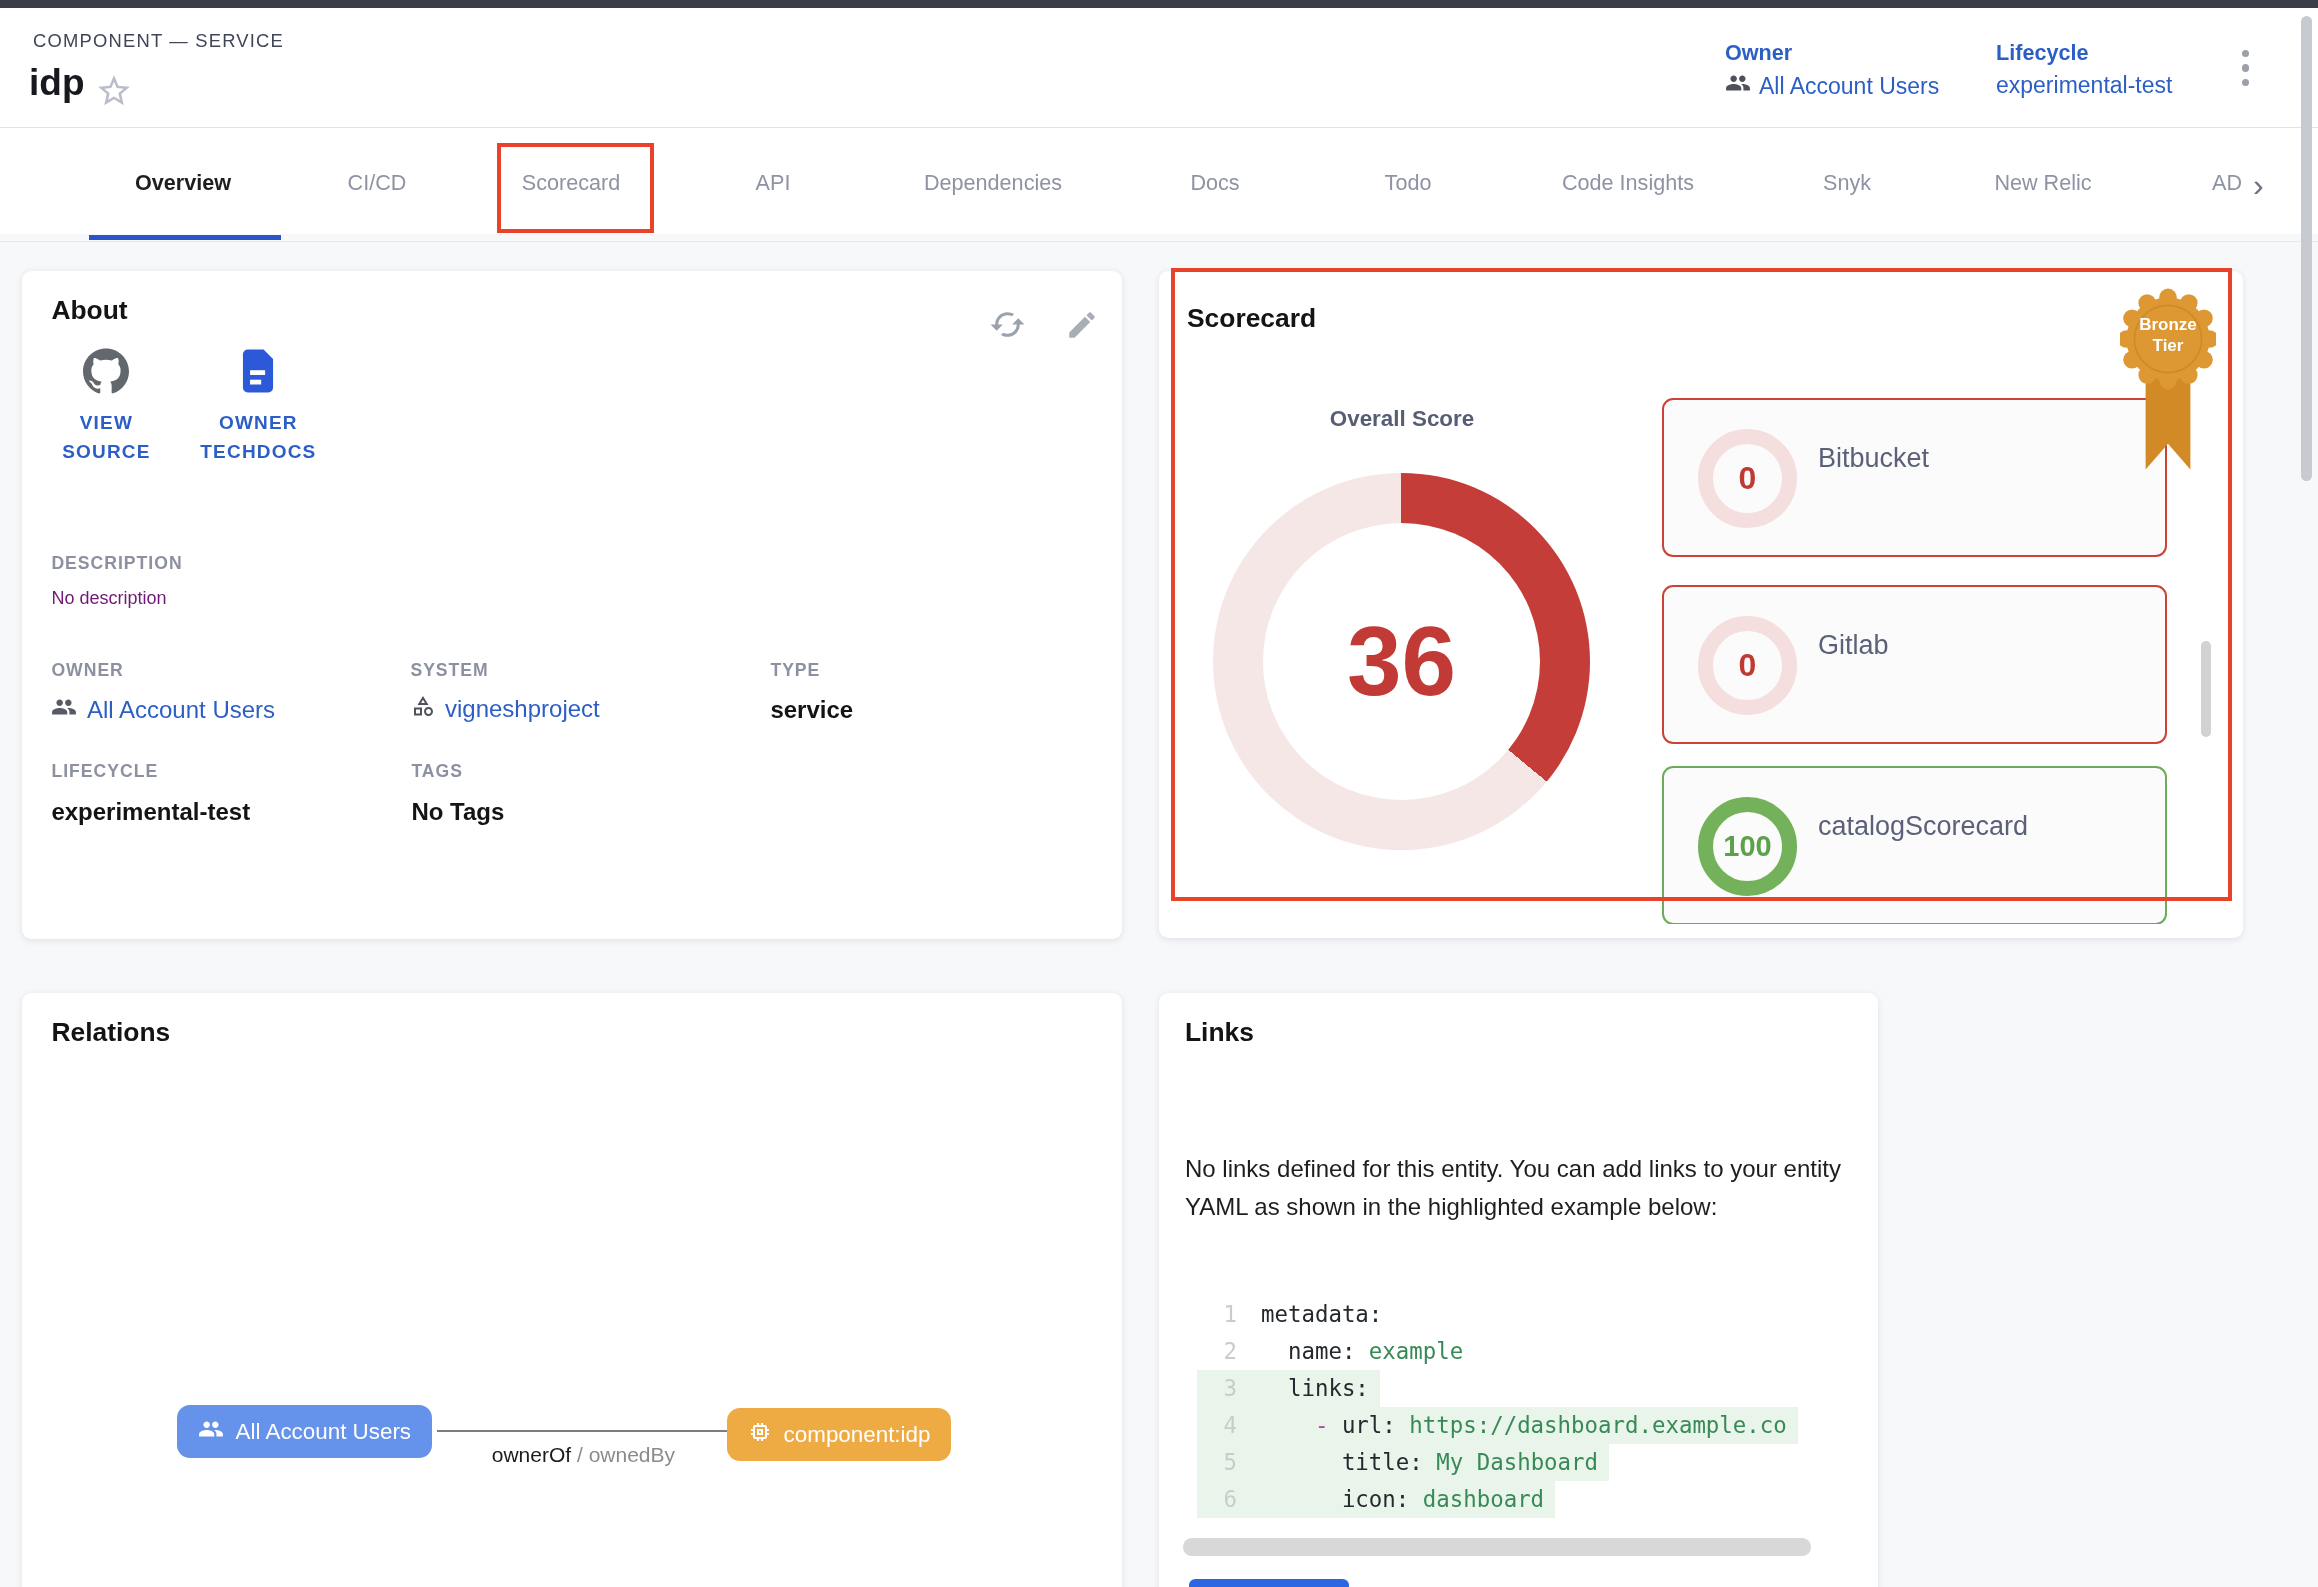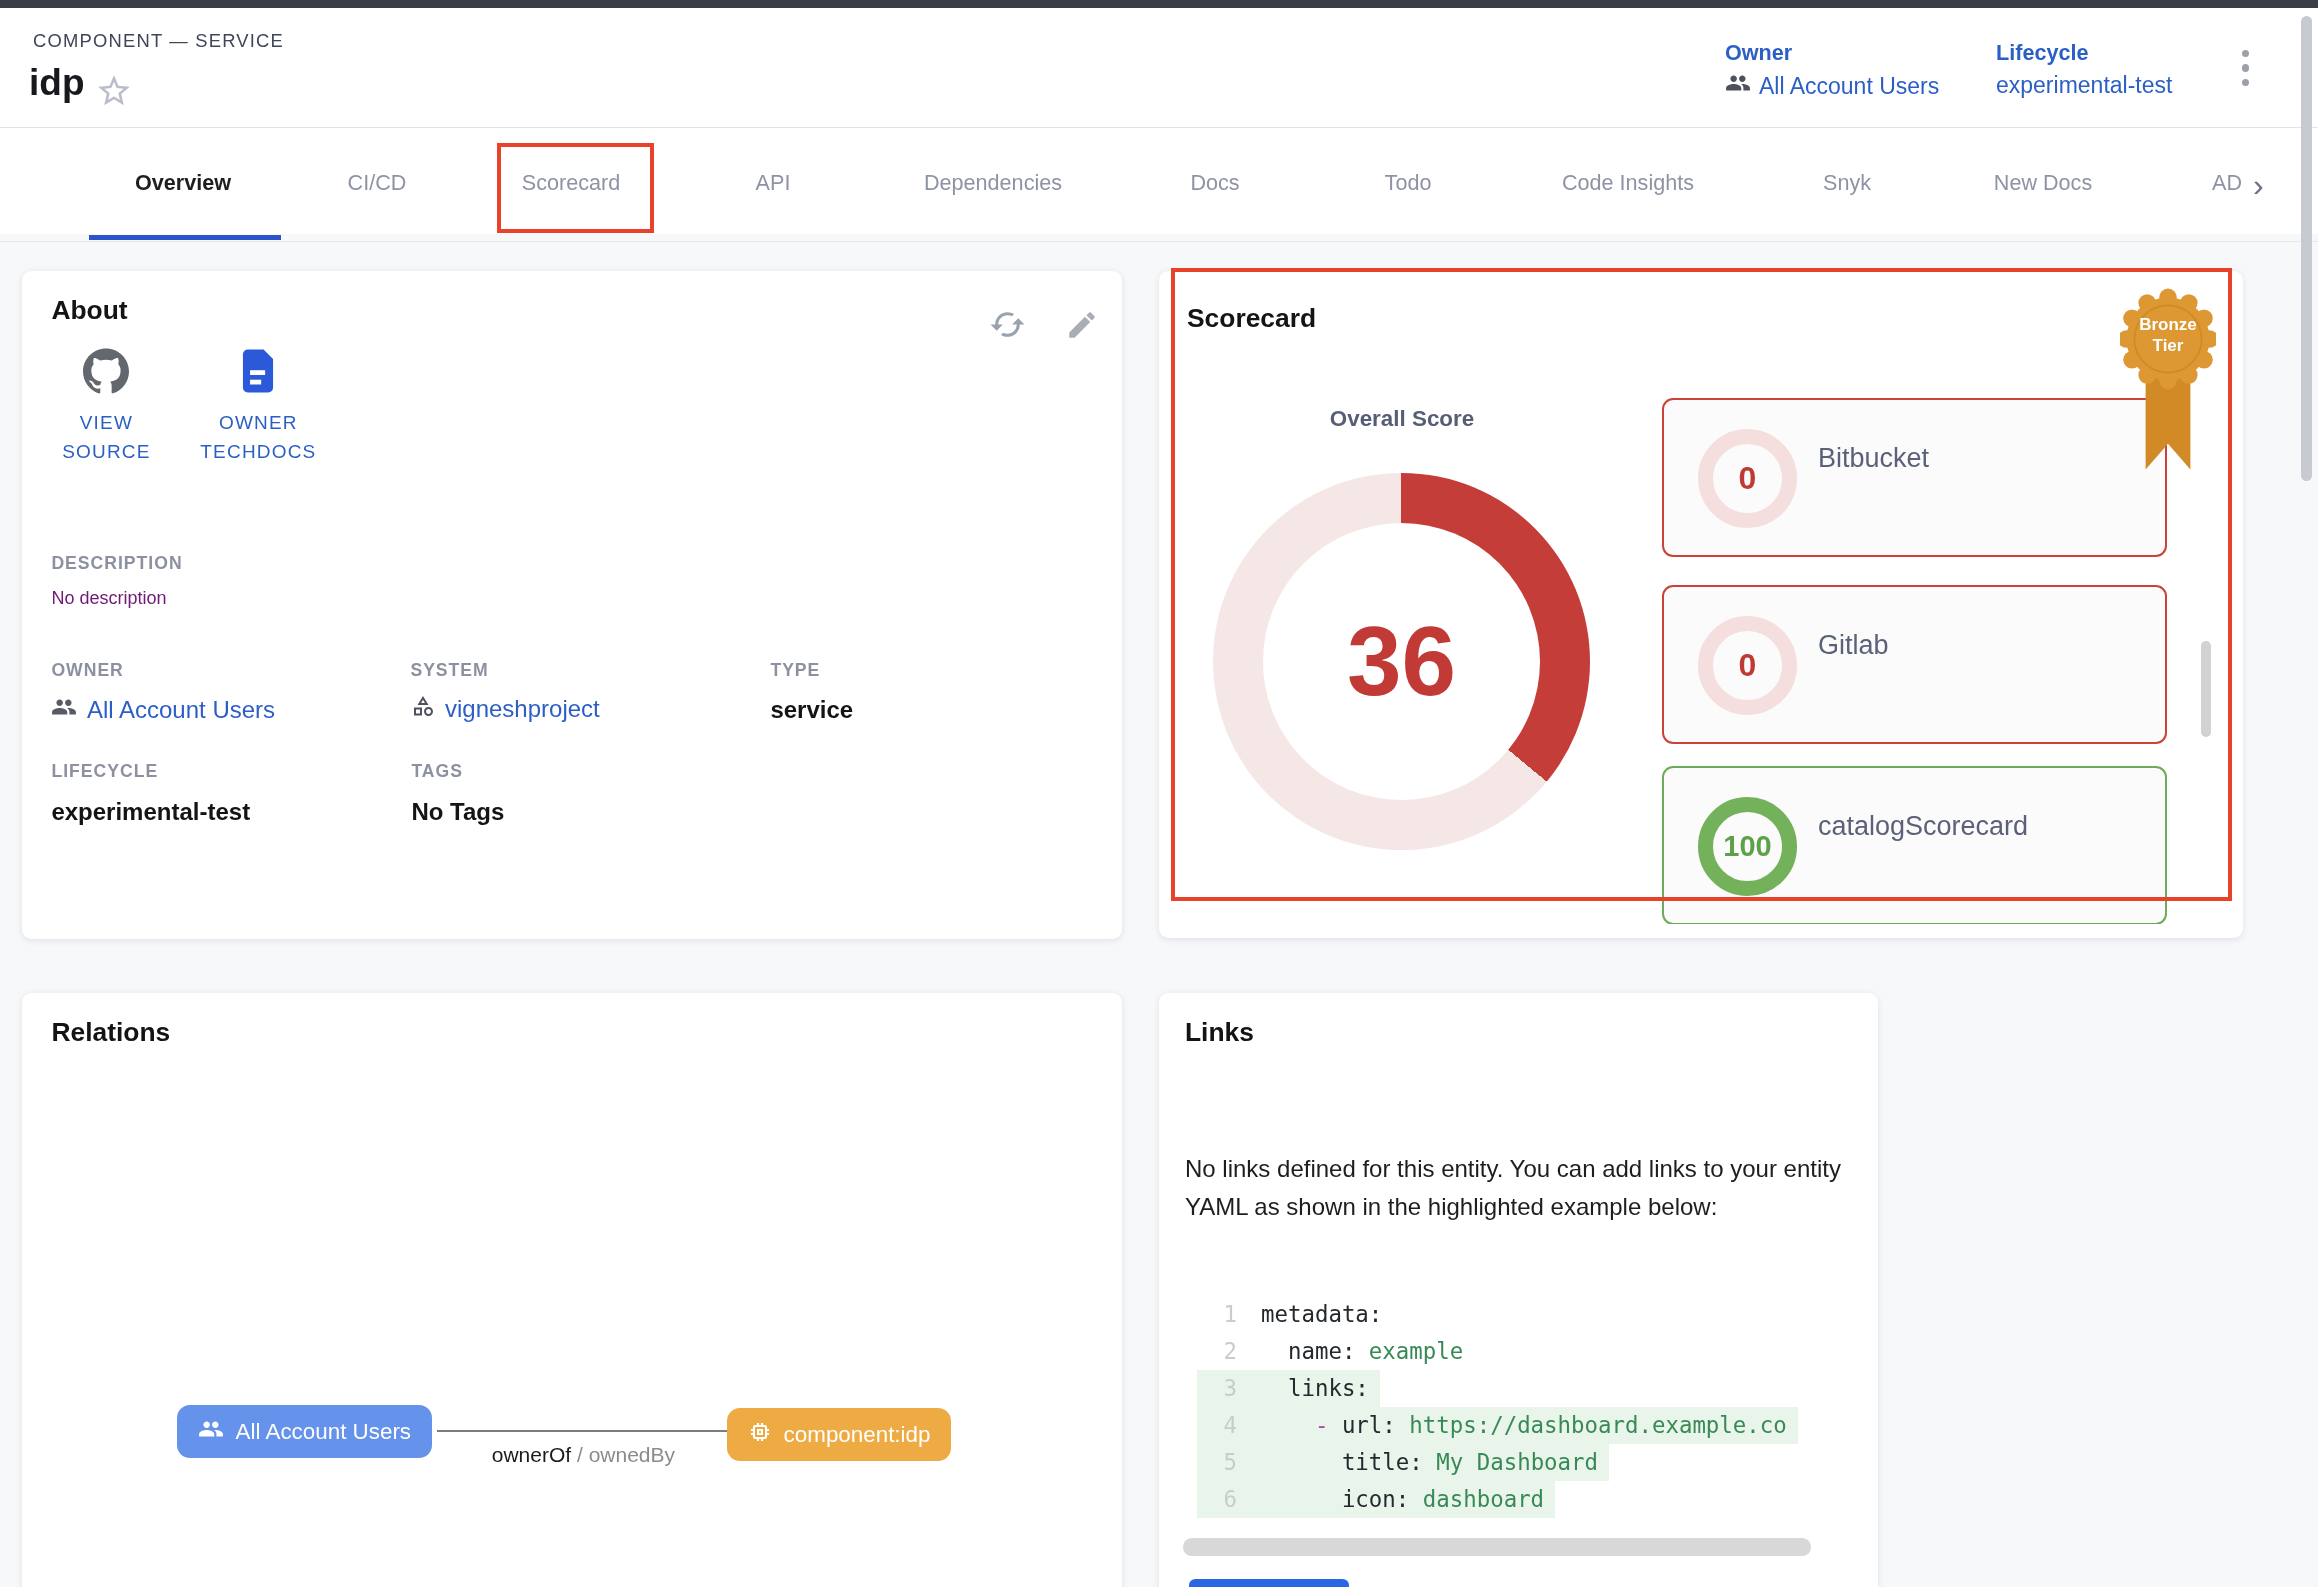--- a/index.html
+++ b/index.html
@@ -25,21 +25,21 @@
   .tab-chevron{position:absolute;left:2253px;top:159px;font-size:32px;color:#6b7080;cursor:pointer;}
   .tab-red-box{position:absolute;left:497px;top:135px;width:149px;height:82px;border:4px solid #e8432a;}
   
   .card{position:absolute;background:#ffffff;border-radius:9.6px;box-shadow:0 1.6px 6.4px rgba(40,44,60,.10);}
   .card-title{position:absolute;font-size:26.4px;font-weight:700;color:#141414;}
   .ovl-label{font-size:17.6px;font-weight:700;letter-spacing:1px;color:#8c90a0;position:absolute;}
   .plain-value{font-size:18px;color:#701a75;position:absolute;}
   .bold-value{font-size:24px;font-weight:700;color:#141414;position:absolute;}
   .link-row{position:absolute;display:flex;align-items:center;gap:9.6px;font-size:24px;color:#2c5fc6;cursor:pointer;}
   .about-action{position:absolute;width:136px;display:flex;flex-direction:column;align-items:center;gap:11.2px;cursor:pointer;text-align:center;}
-  .about-action .lbl{font-size:19px;font-weight:400;letter-spacing:1.2px;color:#2c5fc6;line-height:29px;}
+  .about-action .lbl{font-size:19px;font-weight:700;letter-spacing:1.2px;color:#2c5fc6;line-height:29px;}
   .icon-btn{position:absolute;cursor:pointer;}
   
   .sc-red-border{position:absolute;left:12px;top:-3.2px;width:1053px;height:625px;border:4.8px solid #e8432a;pointer-events:none;}
   .overall-label{position:absolute;left:123px;top:135px;width:240px;text-align:center;font-size:22.4px;font-weight:700;color:#565d75;}
   .donut{position:absolute;left:54px;top:202px;width:377px;height:377px;border-radius:50%;
          background:conic-gradient(#c43d38 0% 36%, #f6e7e7 36% 100%);}
   .donut::after{content:"";position:absolute;left:50px;top:50px;right:50px;bottom:50px;border-radius:50%;background:#ffffff;}
   .donut .num{position:absolute;inset:0;display:flex;align-items:center;justify-content:center;font-size:98px;font-weight:700;color:#c23a36;z-index:2;}
   .entries{position:absolute;left:503px;top:127px;width:506px;height:526px;overflow:hidden;}
   .entry{position:absolute;left:0;width:501px;height:155px;background:#fbfbfb;border-radius:11.2px;}
@@ -111,21 +111,21 @@
 
     <div class="tab active" style="left:183px;">Overview</div>
     <div class="tab" style="left:377px;">CI/CD</div>
     <div class="tab" style="left:571px;">Scorecard</div>
     <div class="tab" style="left:773px;">API</div>
     <div class="tab" style="left:993px;">Dependencies</div>
     <div class="tab" style="left:1215px;">Docs</div>
     <div class="tab" style="left:1408px;">Todo</div>
     <div class="tab" style="left:1628px;">Code Insights</div>
     <div class="tab" style="left:1847px;">Snyk</div>
-    <div class="tab" style="left:2043px;">New Docs</div>
+    <div class="tab" style="left:2043px;">New Relic</div>
     <div class="tab" style="left:2227px;">AD</div>
     <div class="tab-chevron">›</div>
     <div class="tab-underline"></div>
     <div class="tab-red-box"></div>
     <div class="tabs-divider"></div>
   </div>
 
   <div class="card" style="left:22.4px;top:271px;width:1100px;height:668px;">
     <div class="card-title" style="left:29px;top:24px;">About</div>
 

